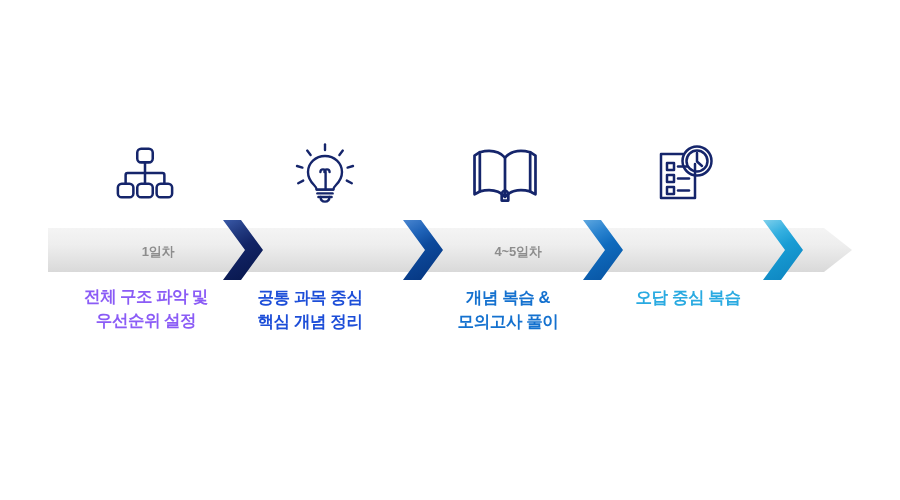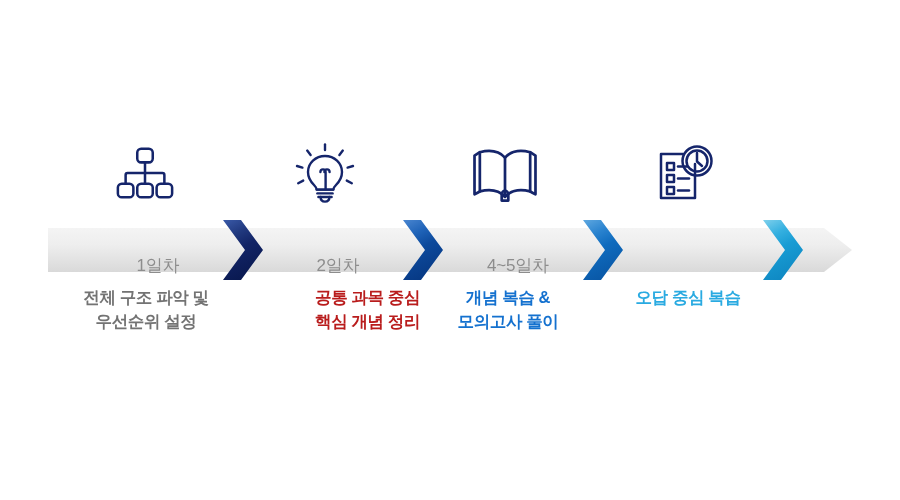--- a/index.html
+++ b/index.html
@@ -53,29 +53,29 @@
   .bar-shape {
     position: absolute;
     left: 0;
     top: 0;
     width: 804px;
     height: 44px;
   }
 
   .day-label {
     position: absolute;
-    top: 16px;
+    top: 2px;
     height: 44px;
     line-height: 44px;
     text-align: center;
-    font-size: 17px;
+    font-size: 13px;
     color: #8d8d8d;
     letter-spacing: -0.2px;
     white-space: nowrap;
-    font-weight: 400;
+    font-weight: 700;
   }
 
   .chevron {
     position: absolute;
     top: -8px;
     width: 46px;
     height: 60px;
   }
 
   
@@ -171,21 +171,20 @@
           <stop offset="0%" stop-color="#f4f4f4"></stop>
           <stop offset="38%" stop-color="#eeeeee"></stop>
           <stop offset="62%" stop-color="#e6e6e6"></stop>
           <stop offset="100%" stop-color="#d9d9d9"></stop>
         </linearGradient>
       </defs>
       <path d="M0 0 H776 L804 22 L776 44 H0 Z" fill="url(#barGrad)"></path>
     </svg>
 
     <div class="day-label" style="left:30px;  width:160px;">1일차</div>
-    <div class="day-label" style="left:210px; width:160px;">2일차</div>
     <div class="day-label" style="left:390px; width:160px;">4~5일차</div>
 
     <svg class="chevron" style="left:172px;" viewBox="0 0 46 60">
       <defs>
         <linearGradient id="cg1" x1="0" y1="0" x2="0.35" y2="1">
           <stop offset="0%" stop-color="#3a5aa8"></stop>
           <stop offset="30%" stop-color="#21397f"></stop>
           <stop offset="55%" stop-color="#122466"></stop>
           <stop offset="100%" stop-color="#0a1a52"></stop>
         </linearGradient>
@@ -225,22 +224,22 @@
           <stop offset="55%" stop-color="#189cd4"></stop>
           <stop offset="100%" stop-color="#108ac4"></stop>
         </linearGradient>
       </defs>
       <path d="M3 0 H21 L43 30 L21 60 H3 L25 30 Z" fill="url(#cg4)"></path>
     </svg>
 
   </div>
 
   <div class="caption-row">
-    <div class="caption" style="left:-2px;  color:#737373;">전체 구조 파악 및
+    <div class="caption" style="left:-2px;  color:#8b5cf6;font-family:Liberation Serif, serif;">전체 구조 파악 및
 우선순위 설정</div>
-    <div class="caption" style="left:172px; color:#b91c1c;text-align:right;">공통 과목 중심
+    <div class="caption" style="left:162px; color:#1d4ed8;">공통 과목 중심
 핵심 개념 정리</div>
     <div class="caption" style="left:540px; color:#29aae1;">오답 중심 복습</div>
     <div class="caption" style="left:360px; color:#1471cf;">개념 복습 &amp;
 모의고사 풀이</div>
   </div>
 
 </div>
 
 </body></html>

